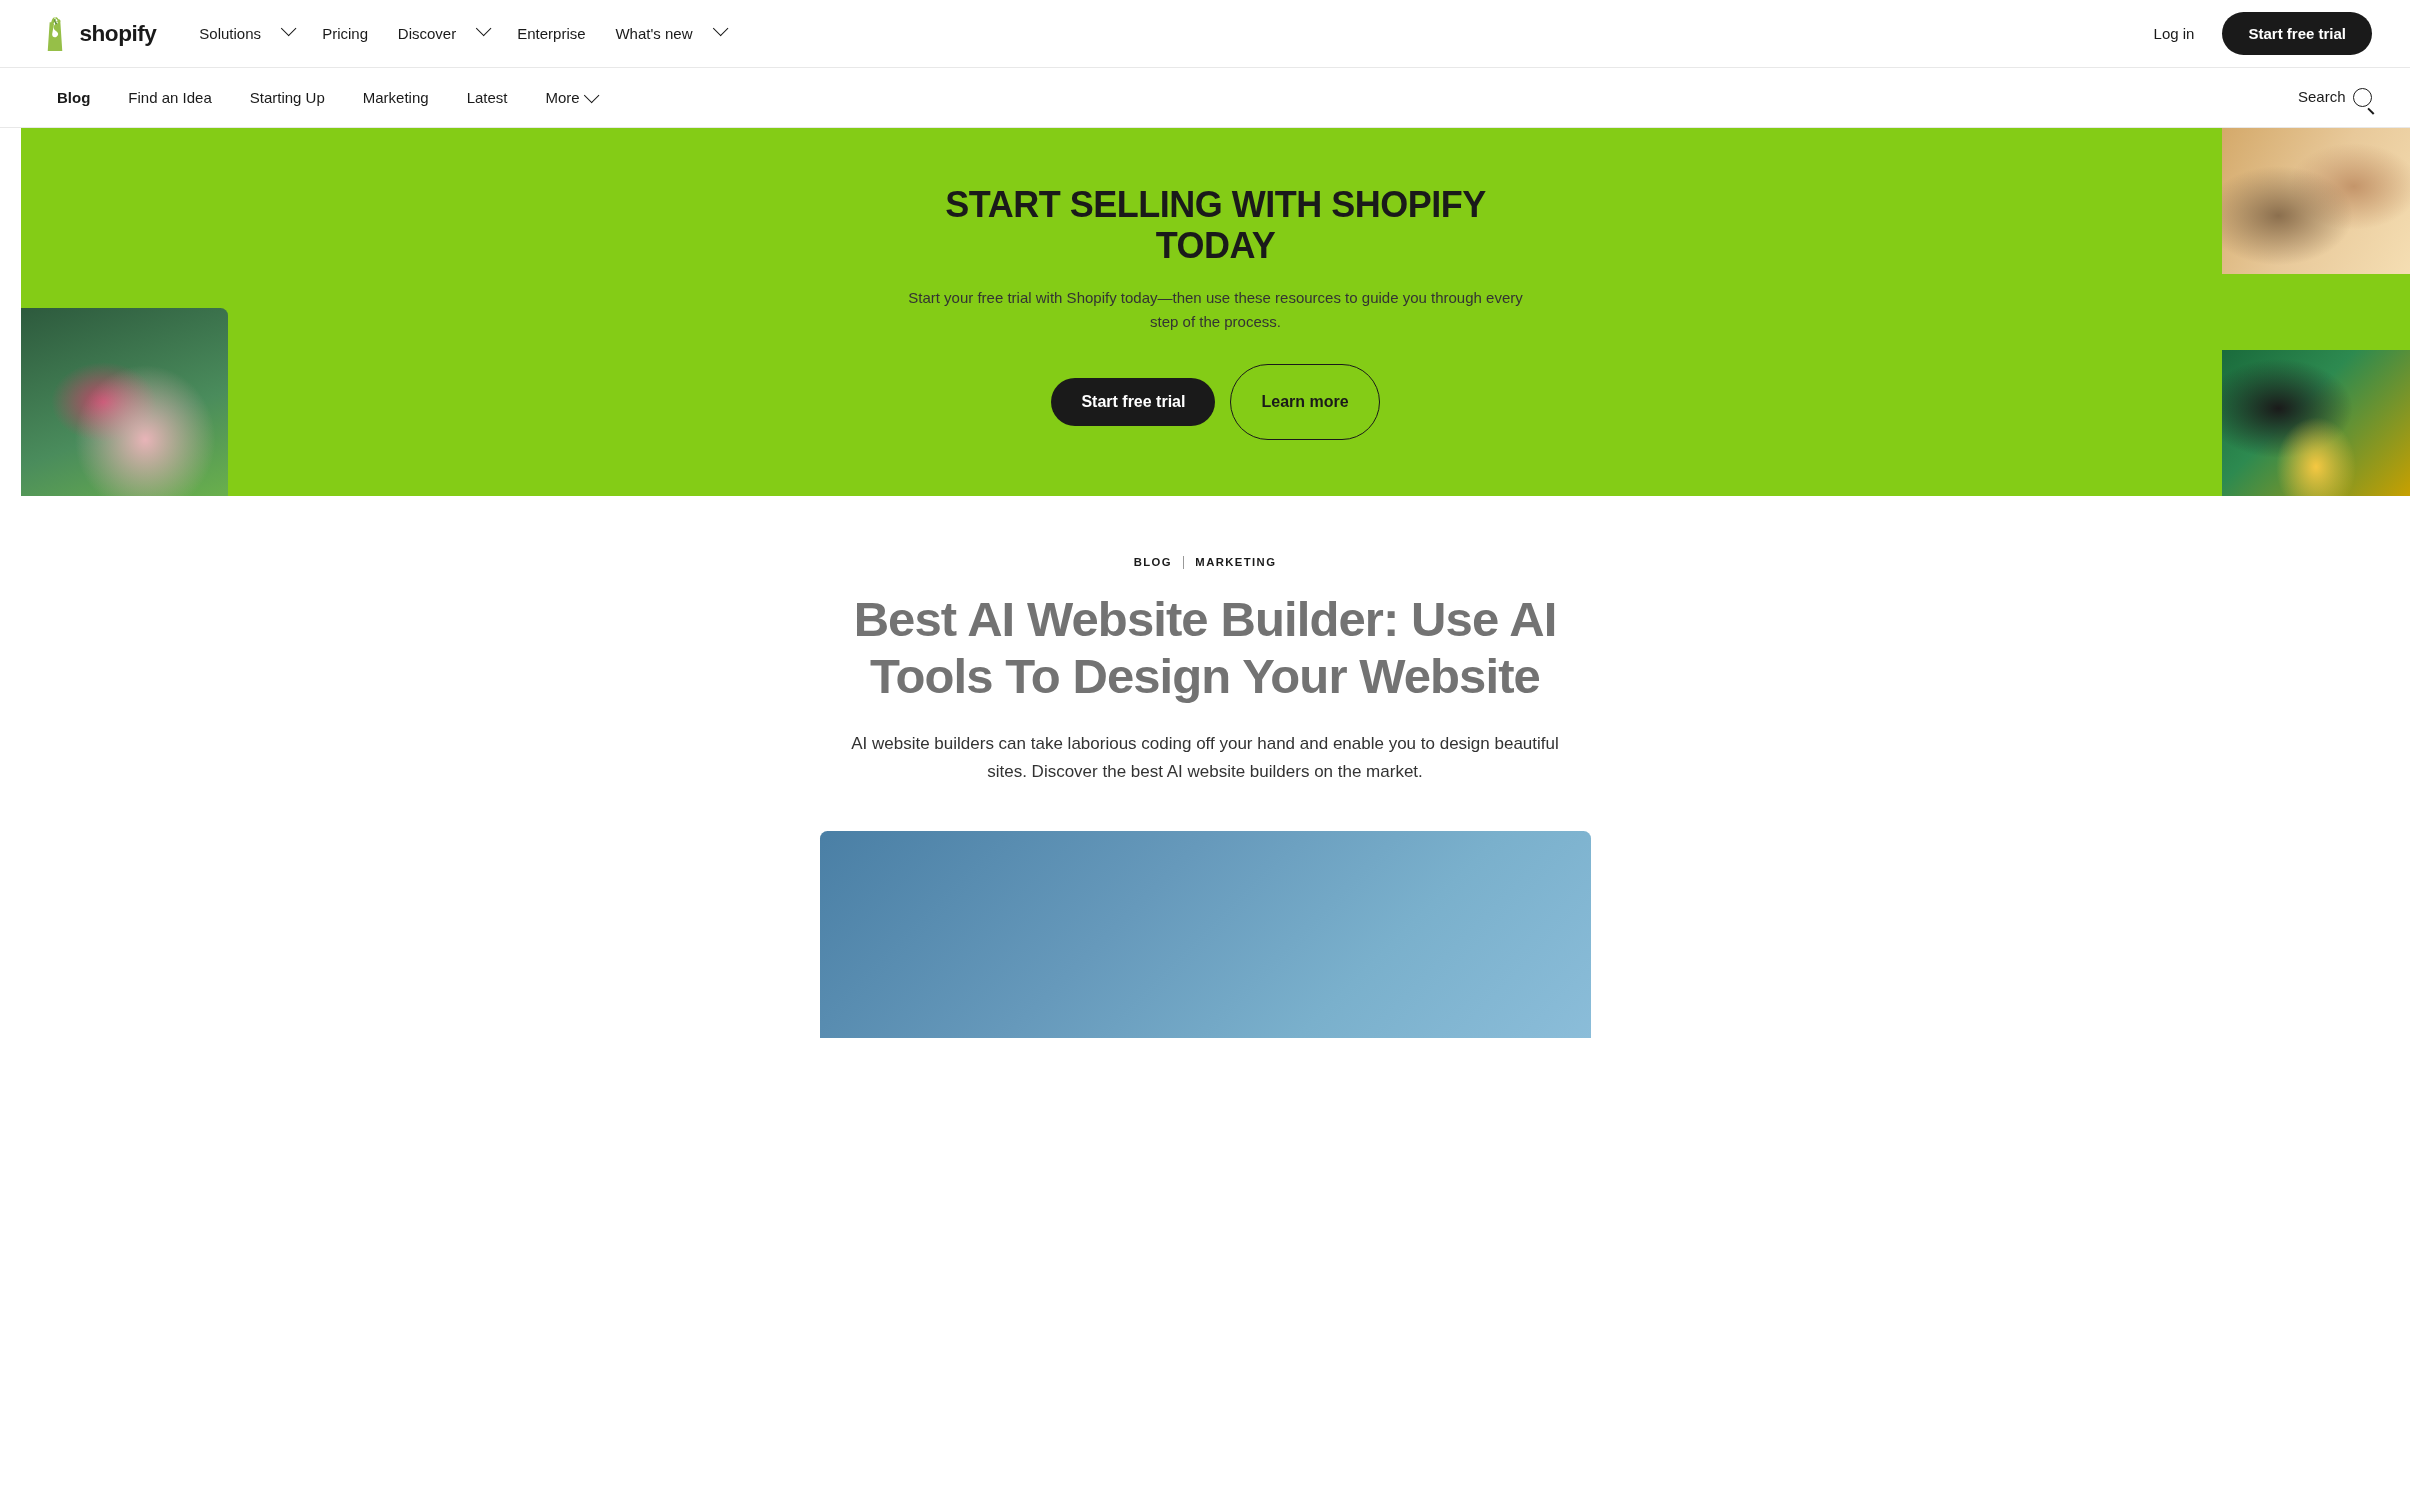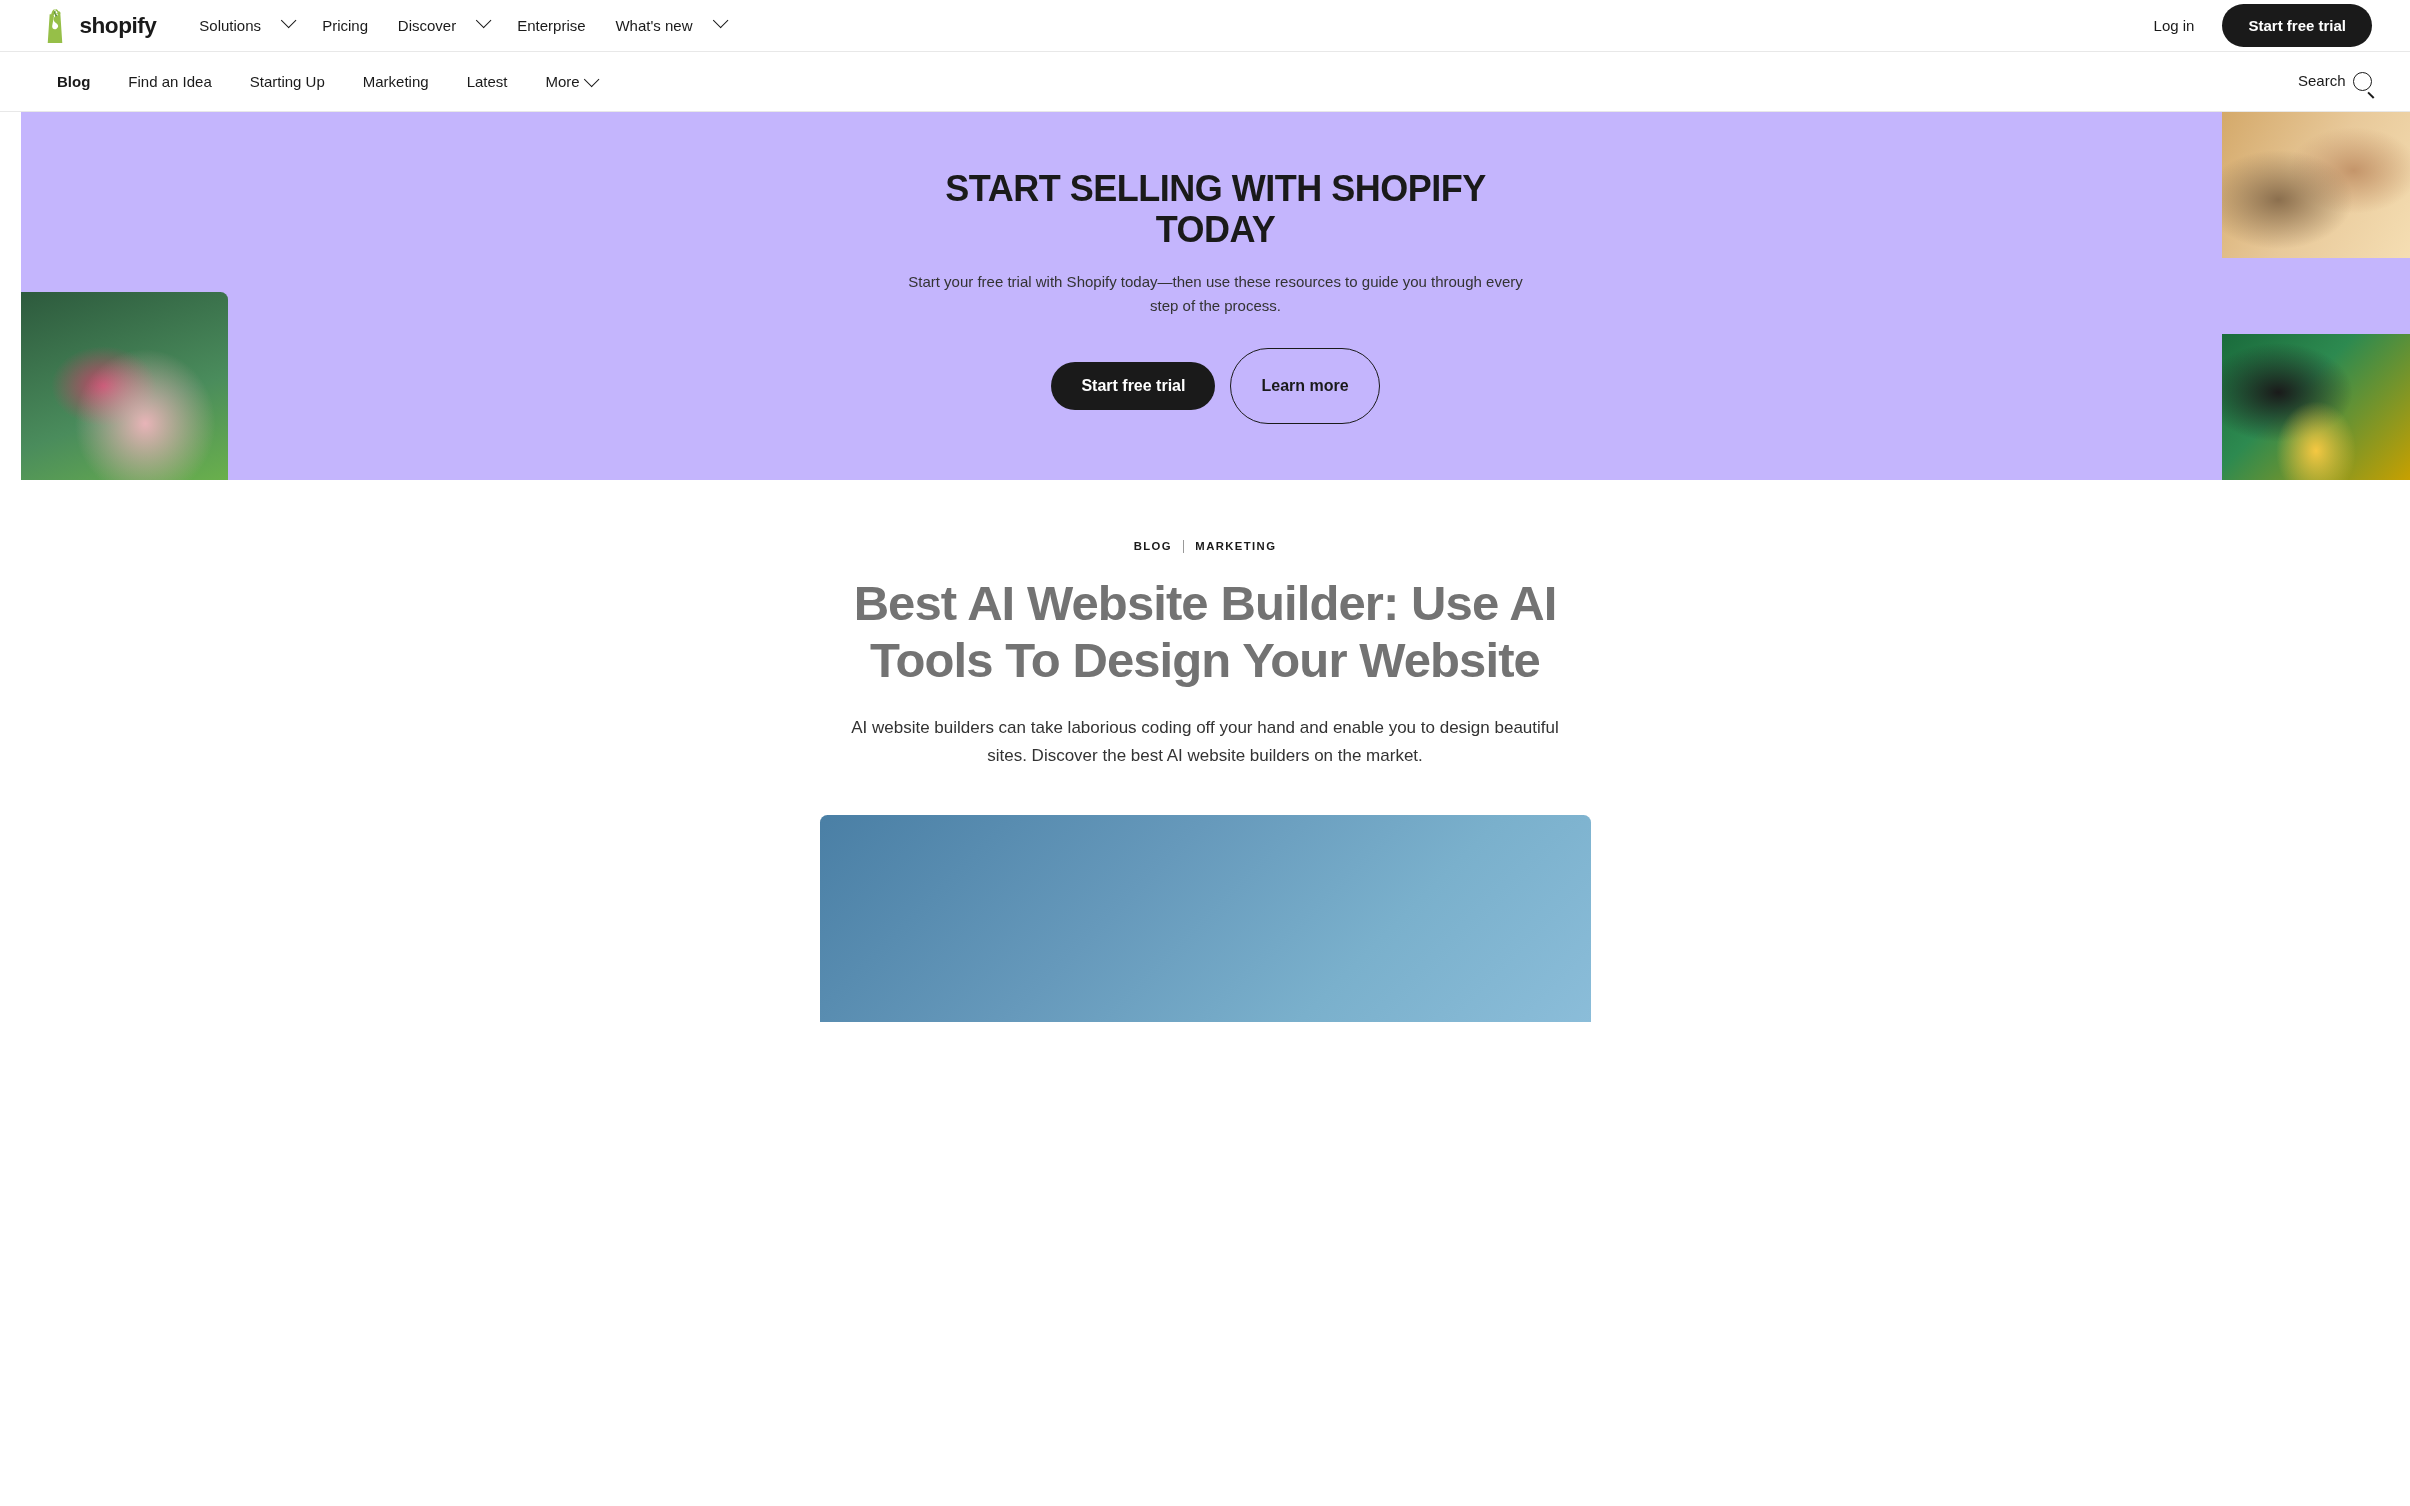--- a/index.html
+++ b/index.html
@@ -3,21 +3,21 @@
   <meta charset="utf-8">
   <style>
     * { margin: 0; padding: 0; box-sizing: border-box; }
     body { font-family: -apple-system, BlinkMacSystemFont, 'Segoe UI', Helvetica, Arial, sans-serif; background: #fff; }
 
     
     .top-nav {
       display: flex;
       align-items: center;
       padding: 0 38px;
-      height: 52px;
+      height: 68px;
       border-bottom: 0.9px solid #e8e8e8;
       background: #fff;
       position: relative;
       z-index: 10;
     }
     .logo-area {
       display: flex;
       align-items: center;
       gap: 7.5px;
       margin-right: 30px;
@@ -146,21 +146,21 @@
       bottom: -5.6px;
       right: -3.8px;
       width: 7.5px;
       height: 1.9px;
       background: #1a1a1a;
       transform: rotate(45deg);
     }
 
     
     .hero-banner {
-      background: #c4b5fd;
+      background: #84cc16;
       position: relative;
       overflow: hidden;
       min-height: 282px;
       display: flex;
       align-items: center;
       justify-content: center;
       margin-left: 21px;
     }
     .hero-content {
       text-align: center;

